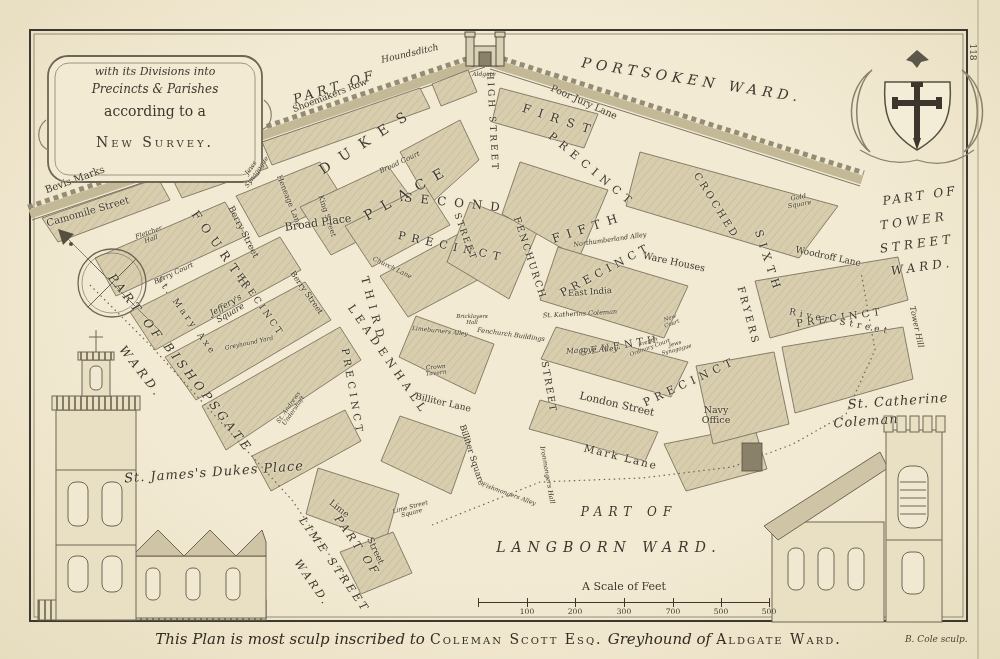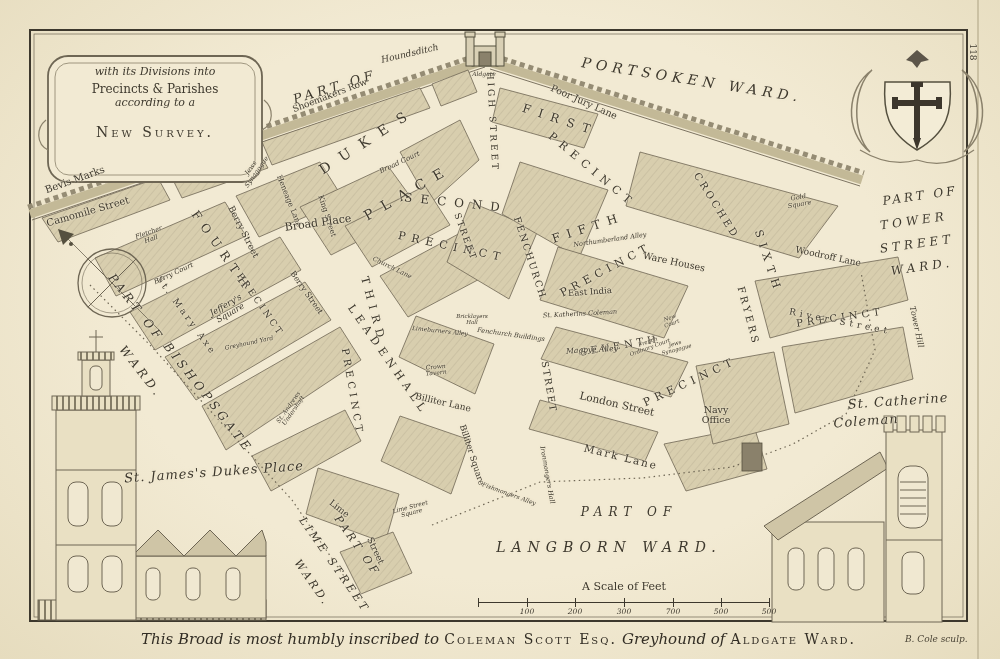--- a/index.html
+++ b/index.html
@@ -11,28 +11,28 @@
   .lbl{position:absolute;white-space:nowrap;color:#3d382d;
        font-family:"DejaVu Serif",serif;transform-origin:center;
        text-shadow:0 0 2px rgba(242,234,211,.95),0 0 3px rgba(242,234,211,.85);
        line-height:1.05;}
   .it{font-style:italic}
   .wrap{white-space:normal;text-align:center}
   .cartouche{position:absolute;left:52px;top:60px;width:206px;height:118px;
        text-align:center;color:#3d382d;}
   .cartouche .c1{font-variant:small-caps;font-size:16px;letter-spacing:3px;margin-top:10px}
   .cartouche .c2{font-style:italic;font-size:11px;margin-top:5px}
-  .cartouche .c3{font-size:12px;margin-top:4px}
-  .cartouche .c4{font-style:italic;font-size:11px;margin-top:0}
+  .cartouche .c3{font-size:12px;font-style:italic;margin-top:4px}
+  .cartouche .c4{font-size:14px;margin-top:7px}
   .cartouche .c5{font-variant:small-caps;font-size:14px;letter-spacing:3px;margin-top:15px}
   .scalebar{position:absolute;left:478px;top:580px;width:292px;height:38px;color:#3d382d}
   .scalebar .sbt{display:block;text-align:center;font-size:11px}
   .sbline{position:absolute;left:0;top:22px;width:292px;border-top:1.5px solid #3d382d}
   .sbtick{position:absolute;top:18px;width:1px;height:9px;background:#3d382d}
-  .sbnum{position:absolute;top:27px;transform:translateX(-50%);font-size:7.5px;font-style:italic}
+  .sbnum{position:absolute;top:27px;transform:translateX(-50%);font-size:7.5px;}
   .dedication{position:absolute;left:30px;right:33px;top:629px;text-align:center;color:#322d24}
   .dedication .scr{font-style:italic;font-size:15px}
   .dedication .cap{font-variant:small-caps;font-size:14px;letter-spacing:2px}
   .engraver{position:absolute;left:905px;top:634px;font-style:italic;font-size:9px;color:#4a4436}
 </style>
 </head>
 <body>
 
 <div class="plate">
 
@@ -299,20 +299,20 @@
   <div class="sbtick" style="left:291px"></div>
   <span class="sbnum" style="left:49px">100</span>
   <span class="sbnum" style="left:97px">200</span>
   <span class="sbnum" style="left:146px">300</span>
   <span class="sbnum" style="left:195px">700</span>
   <span class="sbnum" style="left:243px">500</span>
   <span class="sbnum" style="left:291px">500</span>
 </div>
 
 <div class="dedication">
-  <span class="scr">This Broad is most humbly inscribed to</span>
+  <span class="scr">This Plan is most sculp inscribed to</span>
   <span class="cap">Coleman Scott Esq.</span>
   <span class="scr">Greyhound of</span>
   <span class="cap">Aldgate Ward.</span>
 </div>
 <div class="engraver">B. Cole sculp.</div>
 
 </div>
 
 </body></html>

